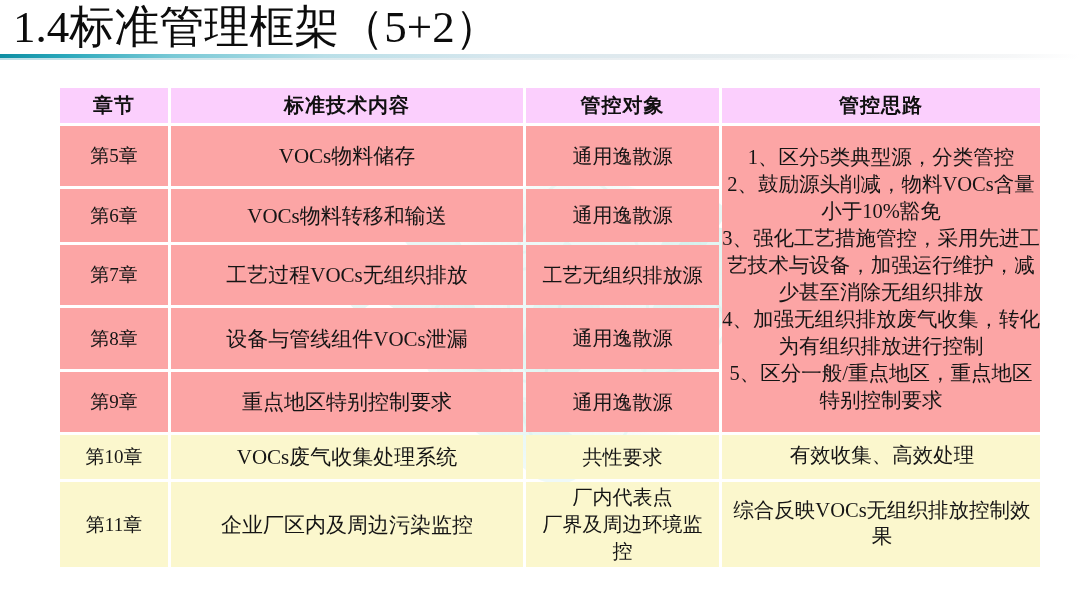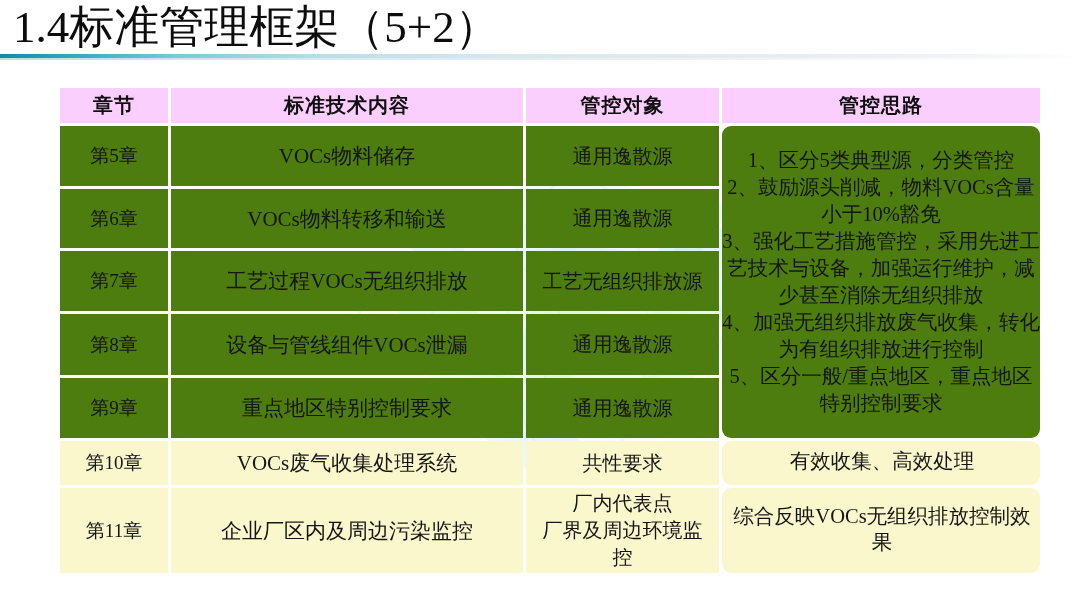--- a/index.html
+++ b/index.html
@@ -99,35 +99,34 @@
   tr.header-row th {
     background: #fbcffd;
     height: 35px;
     font-size: 20px;
     font-weight: bold;
     color: #101010;
     letter-spacing: 1px;
   }
 
   
-  td.cell-green { background: #4d7c0f; }
+  td.cell-green { background: #fca5a5; }
   td.cell-yellow { background: #fbf7cd; }
 
   td.ch-col   { font-size: 19px; }
   td.tech-col { font-size: 21px; }
   td.obj-col  { font-size: 20px; }
 
   td.idea-col {
     text-align: left;
     vertical-align: top;
     font-size: 20.5px;
     line-height: 27px;
     padding: 16px 6px 6px 8px;
     white-space: pre-line;
-    border-radius: 9px;
   }
   td.idea-col.short {
     vertical-align: middle;
     padding: 0 6px 4px 8px;
     line-height: 26px;
   }
   td.multi { line-height: 27px; white-space: pre-line; }
 </style>
 </head>
 <body>
@@ -196,21 +195,21 @@
         <td class="cell-green ch-col">第5章</td>
         <td class="cell-green tech-col">VOCs物料储存</td>
         <td class="cell-green obj-col">通用逸散源</td>
         <td class="cell-green idea-col" rowspan="5">1、区分5类典型源，分类管控
 2、鼓励源头削减，物料VOCs含量小于10%豁免
 3、强化工艺措施管控，采用先进工艺技术与设备，加强运行维护，减少甚至消除无组织排放
 4、加强无组织排放废气收集，转化为有组织排放进行控制
 5、区分一般/重点地区，重点地区特别控制要求</td>
       </tr>
 
-      <tr style="height:59px">
+      <tr style="height:53px">
         <td class="cell-green ch-col">第6章</td>
         <td class="cell-green tech-col">VOCs物料转移和输送</td>
         <td class="cell-green obj-col">通用逸散源</td>
       </tr>
 
       <tr style="height:60px">
         <td class="cell-green ch-col">第7章</td>
         <td class="cell-green tech-col">工艺过程VOCs无组织排放</td>
         <td class="cell-green obj-col">工艺无组织排放源</td>
       </tr>

